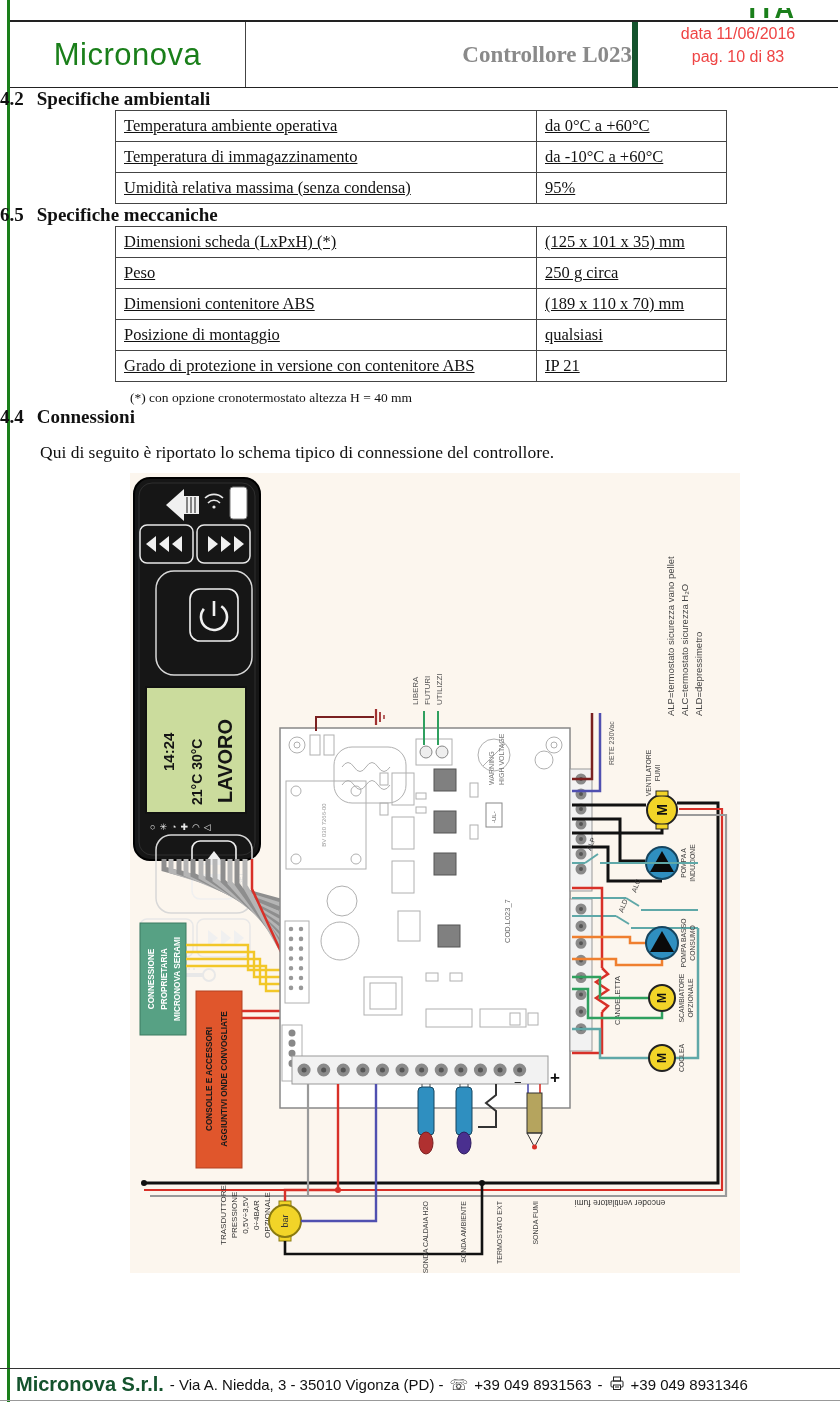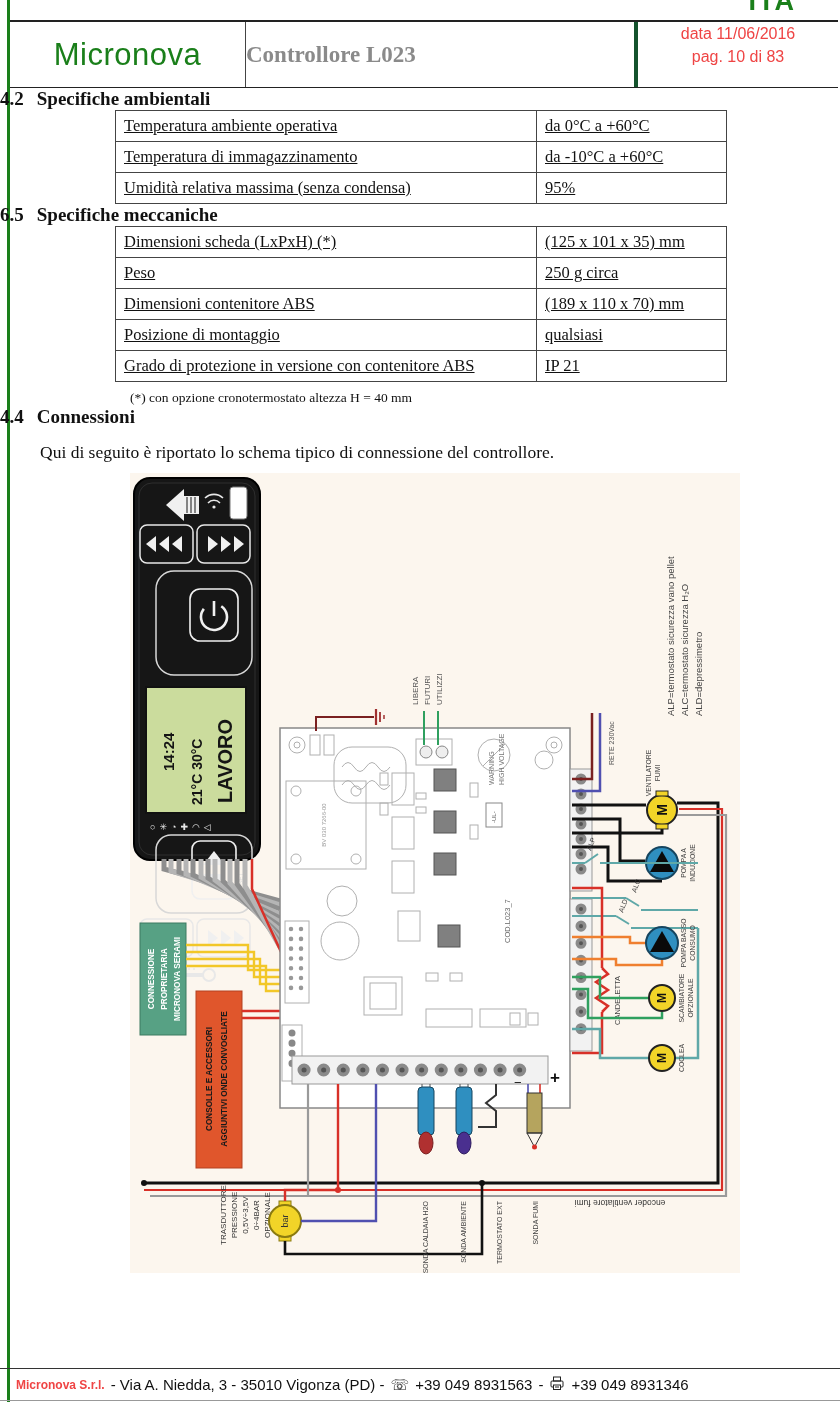--- a/index.html
+++ b/index.html
@@ -1,29 +1,29 @@
 <!DOCTYPE html>
 <html><head>
 <meta charset="utf-8">
 <style>
   html,body{margin:0;padding:0;background:#fff;}
   .page{position:relative;width:840px;height:1402px;background:#fff;overflow:hidden;
         font-family:"Liberation Serif",serif;color:#111;}
   .green-edge{position:absolute;left:7px;top:0;width:3px;height:1402px;background:#1a7f1a;}
-  .ita-clip{position:absolute;top:0;right:44px;height:16px;overflow:hidden;}
+  .ita-clip{position:absolute;top:8px;right:44px;height:16px;overflow:hidden;}
   .ita-clip span{display:block;margin-top:-14px;font-family:"Liberation Sans",sans-serif;
         font-weight:bold;font-size:27px;color:#1a7f1a;letter-spacing:2px;}
   
   .hdr{position:absolute;left:10px;top:20px;width:828px;border-top:2px solid #222;
        border-bottom:1px solid #222;height:65px;display:flex;align-items:stretch;}
   .hdr-logo{width:235px;display:flex;align-items:center;justify-content:center;}
   .hdr-logo span{font-family:"Liberation Sans",sans-serif;font-weight:normal;font-size:31px;
        color:#1a7f1a;letter-spacing:.5px;}
-  .hdr-title{flex:1;border-left:1px solid #444;border-right:4px solid #14532d;
-       display:flex;align-items:center;justify-content:flex-start;}
+  .hdr-title{flex:1;border-left:1px solid #444;border-right:6px solid #14532d;
+       display:flex;align-items:center;justify-content:flex-end;}
   .hdr-title span{font-family:"Liberation Serif",serif;font-weight:bold;font-size:23px;color:#8a8a8a;}
   .hdr-date{width:200px;display:flex;flex-direction:column;align-items:center;justify-content:flex-start;
        font-family:"Liberation Sans",sans-serif;font-size:16px;line-height:1.45;color:#ef4444;}
   
   .content{position:absolute;left:0;top:88px;width:840px;box-sizing:border-box;}
   h2.sec{font-size:19px;font-weight:bold;margin:0;font-family:"Liberation Serif",serif;}
   h2.sec .num{margin-right:13px;}
   .t{border-collapse:collapse;margin-left:115px;width:612px;font-size:16.5px;}
   .t td{border:1px solid #444;padding:4px 8px;height:22px;vertical-align:middle;}
   .t td.c1{width:404px;}
@@ -32,21 +32,21 @@
   .m14{margin-top:14px;} .m8{text-decoration:underline;} .m12{margin-top:12px;} .m20{margin-top:20px;}
   
   .figure{margin:10px 0 0 130px;width:610px;}
   .figcap{width:610px;text-align:center;font-style:italic;font-size:16px;margin-top:3px;
           font-family:"Liberation Serif",serif;}
   svg text{font-family:"Liberation Sans",sans-serif;}
   
   .pfooter{position:absolute;left:0;top:1368px;width:840px;border-top:1px solid #333;
      border-bottom:1px solid #999;height:33px;display:flex;align-items:center;
      font-family:"Liberation Sans",sans-serif;font-size:15px;padding-left:16px;box-sizing:border-box;gap:6px;}
-  .pfooter .co{color:#ef4444;font-weight:bold;font-size:12px;}
+  .pfooter .co{color:#14532d;font-weight:bold;font-size:20px;}
   .pfooter .ic{display:inline-block;vertical-align:middle;}
 </style>
 </head>
 <body>
 
 <div class="page">
   <div class="green-edge"></div>
   <div class="ita-clip">
     <span>ITA</span>
   </div>

